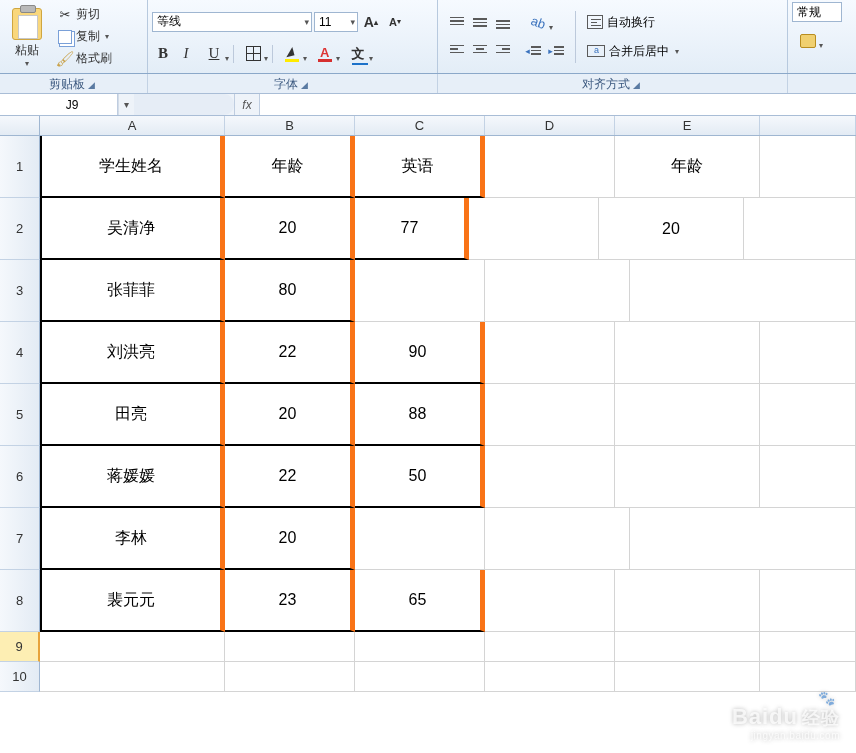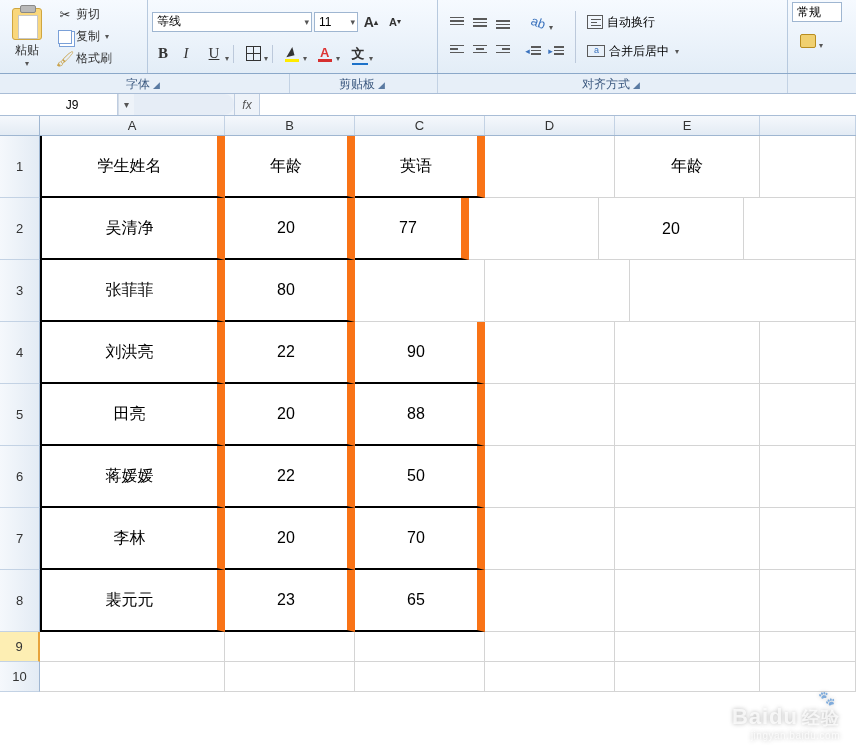--- a/index.html
+++ b/index.html
@@ -254,21 +254,21 @@
       display: flex;
       align-items: center;
       justify-content: center;
       font-size: 16px;
       color: #000;
       background: #fff;
       cursor: cell;
     }
     .cell.bordered { border-bottom: 2px solid #000; }
     .cell.bl { border-left: 2px solid #000; }
-    .cell.br { border-right: 8px solid #f97316; }
+    .cell.br { border-right: 5px solid #f97316; }
     
     .watermark {
       position: absolute;
       right: 16px;
       bottom: 12px;
       color: rgba(255,255,255,0.75);
       text-align: right;
       pointer-events: none;
       text-shadow: 0 0 4px rgba(80,80,80,0.4);
     }
@@ -463,22 +463,22 @@
     <div style="display:flex;gap:2px">
       <div class="icon-btn wide">
           <span class="money-icon"></span>
           <span class="arrow">▾</span>
         </div>
     </div>
   </div>
 </div>
 
 <div class="labels-row">
+  <div class="lbl" style="width:148px"><span>剪贴板</span><span class="expander">◢</span></div>
   <div class="lbl" style="width:290px"><span>字体</span><span class="expander">◢</span></div>
-  <div class="lbl" style="width:148px"><span>剪贴板</span><span class="expander">◢</span></div>
   <div class="lbl" style="width:350px"><span>对齐方式</span><span class="expander">◢</span></div>
   <div class="lbl" style="flex:1;border-right:none"></div>
 </div>
 
 <div class="formula-row">
   <div class="name-box">
     <span class="txt">J9</span>
   </div>
   <div class="name-arrow">▾</div>
   <div class="fx-spacer" style="background:#e6edf6;border-radius:0 10px 10px 0"></div>
@@ -556,21 +556,20 @@
     <div class="cell bordered br" style="width:130px">50</div>
     <div class="cell" style="width:130px"></div>
     <div class="cell" style="width:145px"></div>
     <div class="cell" style="flex:1"></div>
   </div>
 
   <div class="row">
     <div class="rowh">7</div>
     <div class="cell bordered bl br" style="width:185px">李林</div>
     <div class="cell bordered br" style="width:130px">20</div>
-    <div class="cell bordered br" style="width:130px">70</div>
     <div class="cell" style="width:130px"></div>
     <div class="cell" style="width:145px"></div>
     <div class="cell" style="flex:1"></div>
   </div>
 
   <div class="row">
     <div class="rowh">8</div>
     <div class="cell bordered bl br" style="width:185px">裴元元</div>
     <div class="cell bordered br" style="width:130px">23</div>
     <div class="cell bordered br" style="width:130px">65</div>

